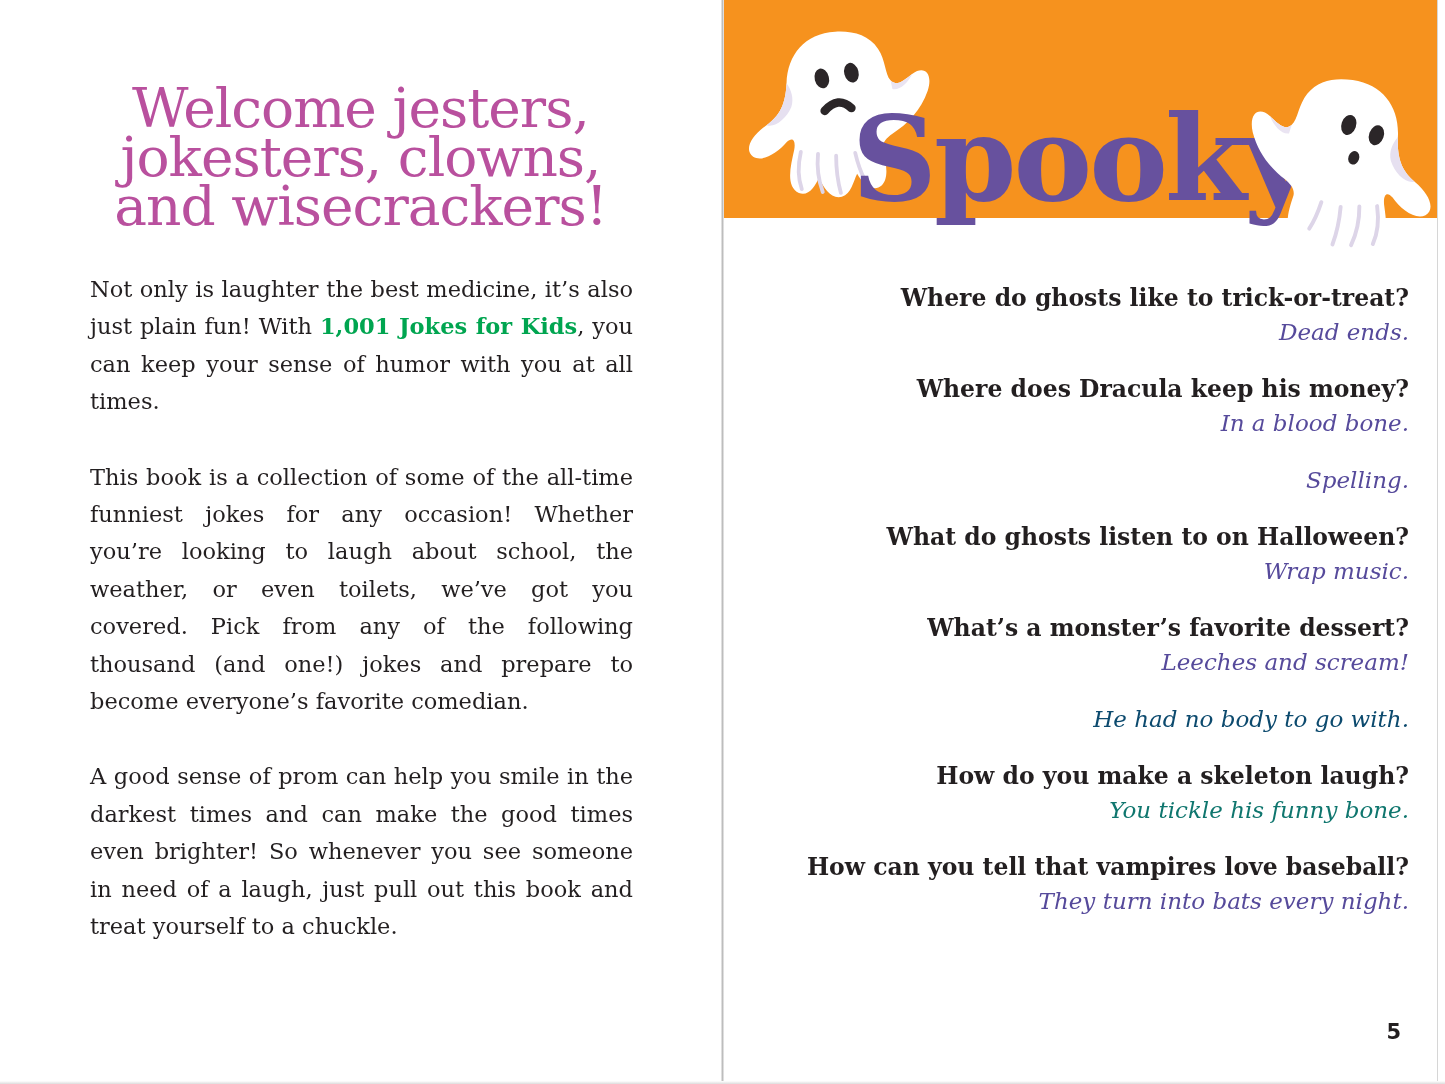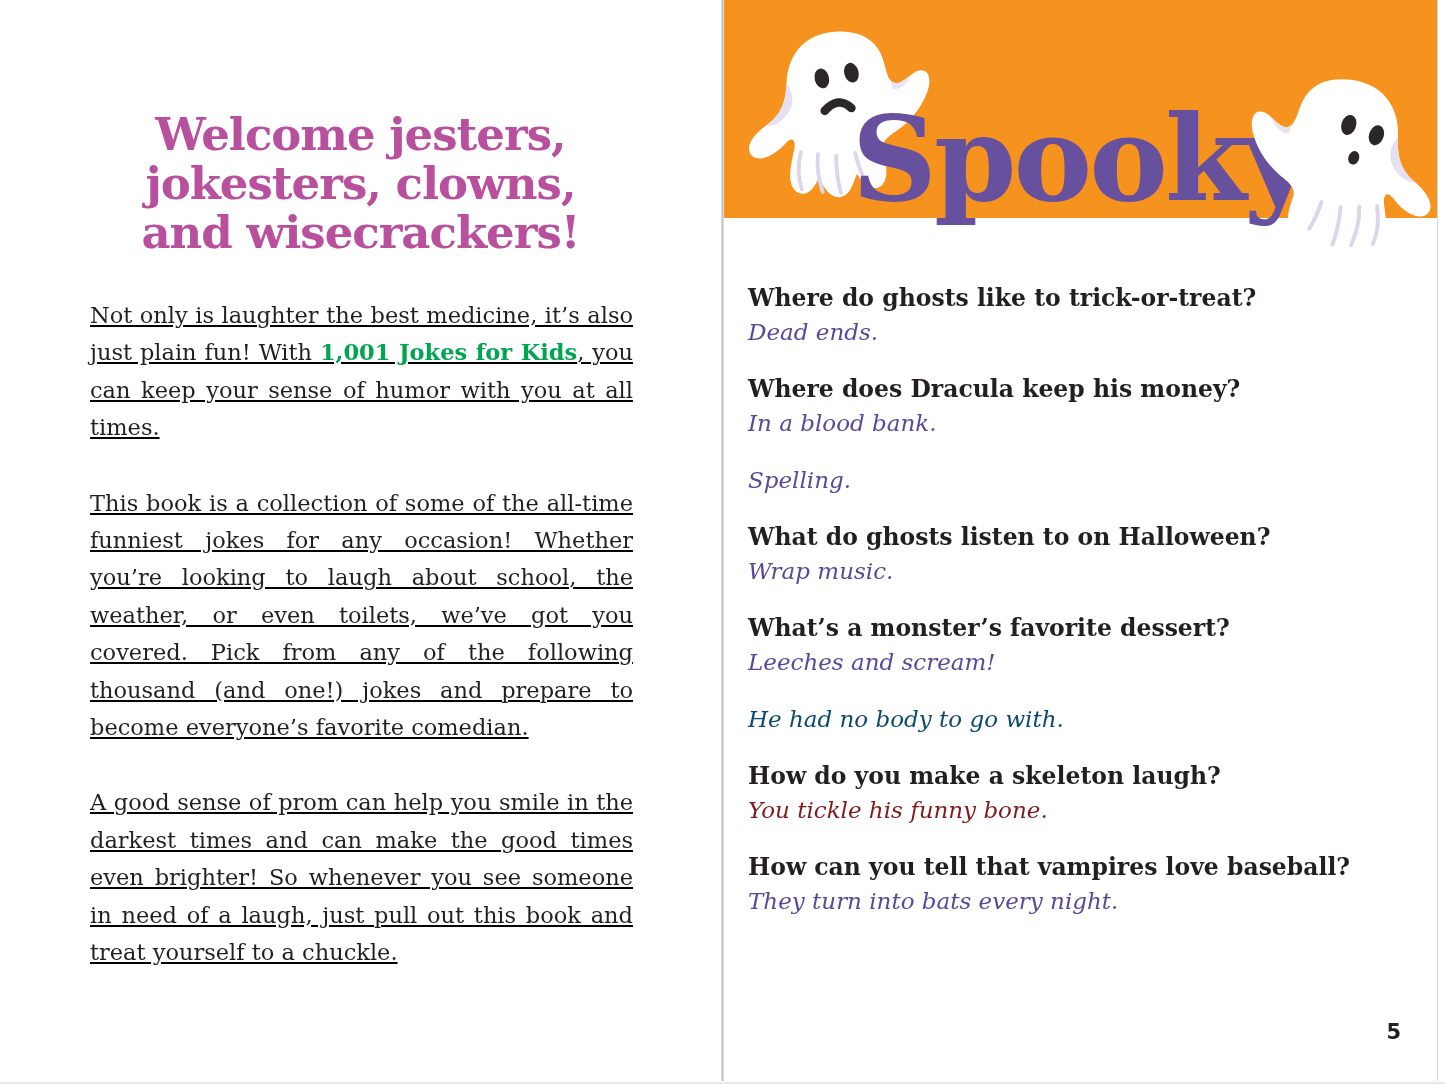--- a/index.html
+++ b/index.html
@@ -4,24 +4,24 @@
 <style>
   * { margin:0; padding:0; box-sizing:border-box; }
   body { background:#fff; }
   .spread {
     position:relative; width:1445px; height:1084px; background:#fff;
     font-family:"DejaVu Serif", serif; overflow:hidden;
   }
   
   .page-left { position:absolute; left:0; top:0; width:721px; height:1084px; background:#fff; }
   .welcome-title {
-    margin-top:110px; text-align:center; font-weight:bold;
-    font-size:45px; line-height:49px; letter-spacing:-1px;
+    margin-top:84px; text-align:center; font-weight:normal;
+    font-size:55px; line-height:49px; letter-spacing:-1px;
   }
-  .left-body { padding:0 88px 0 90px;text-decoration:underline; }
+  .left-body { padding:0 88px 0 90px; }
   .left-body p {
     margin-top:38px; text-align:justify; font-size:22.5px; line-height:37.4px;
   }
   .left-body p:first-child { margin-top:40px; }
   .highlight { font-weight:bold; }
   
   .gutter {
     position:absolute; left:721px; top:0; width:3px; height:1084px;
     background:linear-gradient(to right,#efefef,#bdbdbd 50%,#efefef);
   }
@@ -37,21 +37,21 @@
   .page-right { position:absolute; left:724px; top:0; width:713px; height:1084px; background:#fff; }
   .orange-band { position:absolute; left:0; top:0; width:100%; height:218px; }
   .spooky-title {
     position:absolute; top:100px; left:0; width:100%; text-align:center;
     font-size:118px; line-height:1; font-weight:bold; letter-spacing:-3px;
     z-index:2;
   }
   .ghost { position:absolute; }
   .ghost-left { left:14px; top:26px; width:202px; height:186px; z-index:1; }
   .ghost-right { right:-2px; top:44px; width:196px; height:250px; z-index:3; transform:rotate(5deg); }
-  .jokes { position:absolute; top:281px; left:24px; right:28px; text-align:left; z-index:1; }
+  .jokes { position:absolute; top:281px; left:35px; right:28px; text-align:right; z-index:1; }
   .joke { margin-bottom:23px; }
   .joke .q { font-size:23.5px; line-height:34px; font-weight:bold; }
   .joke .a { font-size:23px; line-height:34px; font-style:italic; }
   .page-num {
     position:absolute; right:36px; bottom:40px; z-index:2;
     font-family:"DejaVu Sans", sans-serif; font-weight:bold; font-size:21px;
   }
 </style>
 </head>
 <body>
@@ -106,39 +106,39 @@
       <ellipse cx="112" cy="85" rx="5.5" ry="7" fill="#2b2628" transform="rotate(14 112 85)"></ellipse>
     </svg>
 
     <div class="jokes">
       <div class="joke">
         <div class="q" style="color: rgb(35, 31, 32);">Where do ghosts like to trick-or-treat?</div>
         <div class="a" style="color: rgb(86, 74, 155);">Dead ends.</div>
       </div>
       <div class="joke">
         <div class="q" style="color: rgb(35, 31, 32);">Where does Dracula keep his money?</div>
-        <div class="a" style="color: rgb(86, 74, 155);">In a blood bank.</div>
+        <div class="a" style="color: rgb(86, 74, 155);">In a blood bone.</div>
       </div>
       <div class="joke">
         <div class="a" style="color: rgb(86, 74, 155);">Spelling.</div>
       </div>
       <div class="joke">
         <div class="q" style="color: rgb(35, 31, 32);">What do ghosts listen to on Halloween?</div>
         <div class="a" style="color: rgb(86, 74, 155);">Wrap music.</div>
       </div>
       <div class="joke">
         <div class="q" style="color: rgb(35, 31, 32);">What’s a monster’s favorite dessert?</div>
         <div class="a" style="color: rgb(86, 74, 155);">Leeches and scream!</div>
       </div>
       <div class="joke">
         <div class="a" style="color: #0c4a6e;">He had no body to go with.</div>
       </div>
       <div class="joke">
         <div class="q" style="color: rgb(35, 31, 32);">How do you make a skeleton laugh?</div>
-        <div class="a" style="color: #7f1d1d;">You tickle his funny bone.</div>
+        <div class="a" style="color: #0f766e;">You tickle his funny bone.</div>
       </div>
       <div class="joke">
         <div class="q" style="color: rgb(35, 31, 32);">How can you tell that vampires love baseball?</div>
         <div class="a" style="color: rgb(86, 74, 155);">They turn into bats every night.</div>
       </div>
     </div>
 
     <div class="page-num" style="color: rgb(35, 31, 32);">5</div>
   </div>
 

